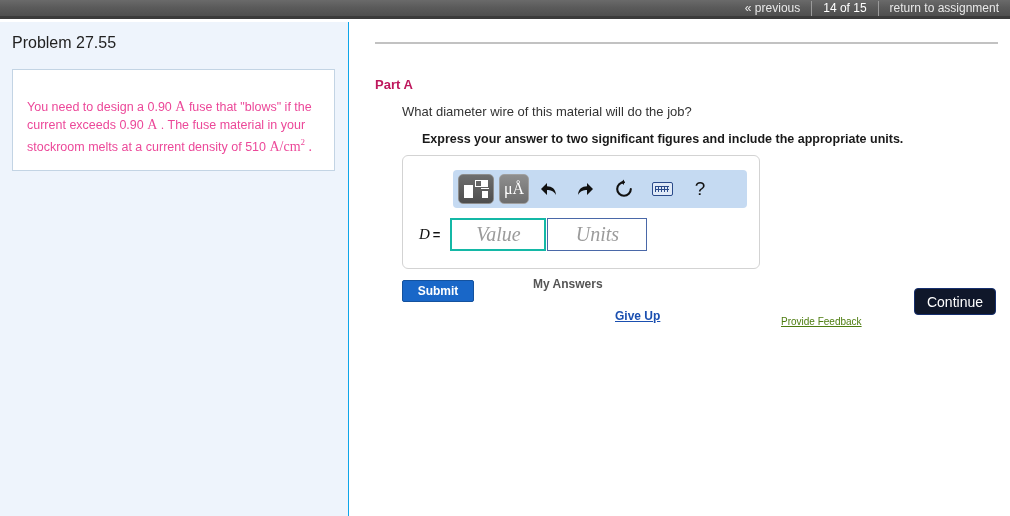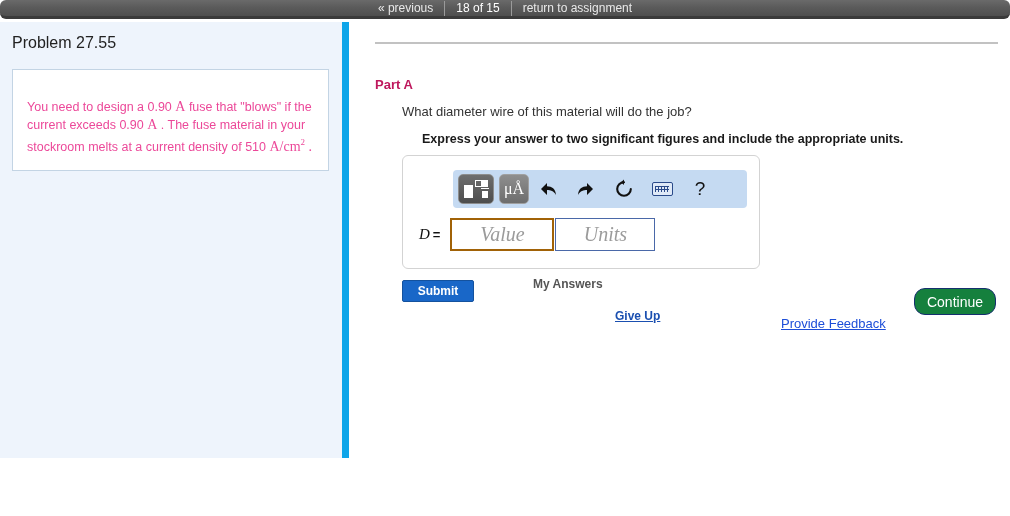--- a/index.html
+++ b/index.html
@@ -9,41 +9,40 @@
     font-family: "Liberation Sans", sans-serif;
     overflow: hidden;
   }
   #page { position: relative; width: 1010px; height: 516px; background:#fff; }
 
   
   .topbar {
     position: absolute; left:0; top:0; width:1010px; height:19px;
     background: linear-gradient(to bottom, #6a6a6a 0%, #5b5b5b 45%, #4e4e4e 100%);
     border-bottom: 3px solid #3a3a3a;
-    display:flex; align-items:center; justify-content:center;
+    display:flex; align-items:center; justify-content:flex-end;
     box-sizing: border-box;
-    border-radius: 6px;
   }
   .topnav { display:flex; align-items:center; height:19px; }
   .topnav a {
     color:#e9e9e9; font-size:12px; text-decoration:none;
     padding: 0 11px; line-height:19px; white-space:nowrap;
   }
   .topnav .sep {
     width:1px; height:15px; background:#9a9a9a; flex:0 0 1px;
   }
   .topnav .page-count {
     color:#ffffff; font-size:12px; padding:0 11px; line-height:19px; white-space:nowrap;
   }
 
   
   .sidebar {
-    position:absolute; left:0; top:22px; width:349px; height:436px;
+    position:absolute; left:0; top:22px; width:349px; height:494px;
     background:#eef4fc;
-    border-right:7px solid #0ea5e9;
+    border-right:1px solid #0ea5e9;
     box-sizing:border-box;
   }
   .problem-title {
     font-size:16px; color:#222; margin:12px 0 0 12px; font-weight:400;
   }
   .problem-box {
     margin:17px 13px 0 12px;
     background:#ffffff;
     border:1px solid #c3d4e4;
     padding:28px 14px 14px 14px;
@@ -129,21 +128,21 @@
     font-family:"Liberation Serif", serif; font-style:italic;
     font-size:15px; color:#111; margin-right:3px;
   }
   .eqs { font-size:13px; color:#111; font-weight:bold; margin-right:10px; }
   .fld {
     height:33px; box-sizing:border-box;
     display:flex; align-items:center; justify-content:center;
     font-family:"Liberation Serif", serif; font-style:italic; font-size:20px;
     color:#9b9b9b; background:#fff; cursor:text;
   }
-  .fld.value { width:104px; border:2px solid #a16207; }
+  .fld.value { width:96px; border:2px solid #14b8a6; }
   .fld.units { width:100px; border:1px solid #4a68a8; margin-left:1px; }
 
   
   .submit-btn {
     position:absolute; left:52px; top:251px; width:72px; height:22px;
     background:#1967c8; border:1px solid #14529e; border-radius:2px;
     color:#fff; font-size:12px; font-weight:bold;
     display:flex; align-items:center; justify-content:center; cursor:pointer;
     box-sizing:border-box;
     margin-top:7px;
@@ -153,41 +152,41 @@
     font-size:12px; font-weight:bold; color:#555;
   }
   .give-up {
     position:absolute; left:265px; top:255px;
     font-size:12px; font-weight:bold; color:#1a4fb0;
     text-decoration:underline; cursor:pointer;margin-top:32px;
   }
 
   .provide-feedback {
     position:absolute; left:431px; top:294px;
-    font-size:13px; color:#1d4ed8; text-decoration:underline; cursor:pointer;
+    font-size:10px; color:#4d7c0f; text-decoration:underline; cursor:pointer;
   }
   .continue-btn {
     position:absolute; left:564px; top:266px; width:82px; height:27px;
-    background:#15803d; border:1px solid #162f6e; border-radius:11px;
+    background:#0f172a; border:1px solid #162f6e; border-radius:4px;
     color:#fff; font-size:14px;
     display:flex; align-items:center; justify-content:center; cursor:pointer;
     box-sizing:border-box;
   }
   svg { display:block; }
 </style>
 </head>
 <body>
 
 <div id="page">
 
   <div class="topbar">
     <div class="topnav">
       <a href="#">« previous</a>
       <div class="sep"></div>
-      <div class="page-count">18 of 15</div>
+      <div class="page-count">14 of 15</div>
       <div class="sep"></div>
       <a href="#">return to assignment</a>
     </div>
   </div>
 
   <div class="sidebar">
     <div class="problem-title">Problem 27.55</div>
     <div class="problem-box">
       <span>You need to design a 0.90 </span><span class="mathi">A</span><span> fuse that "blows" if the current exceeds 0.90 </span><span class="mathi">A</span><span> . The fuse material in your stockroom melts at a current density of 510 </span><span class="mathi"><span>A/cm</span><sup>2</sup></span><span class="mathi"> .</span>
     </div>

